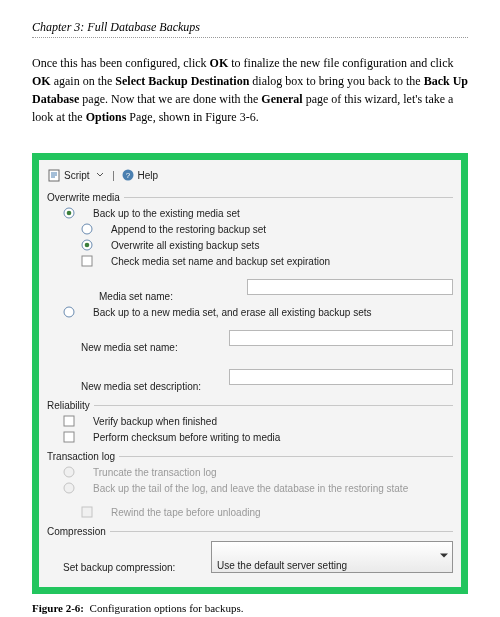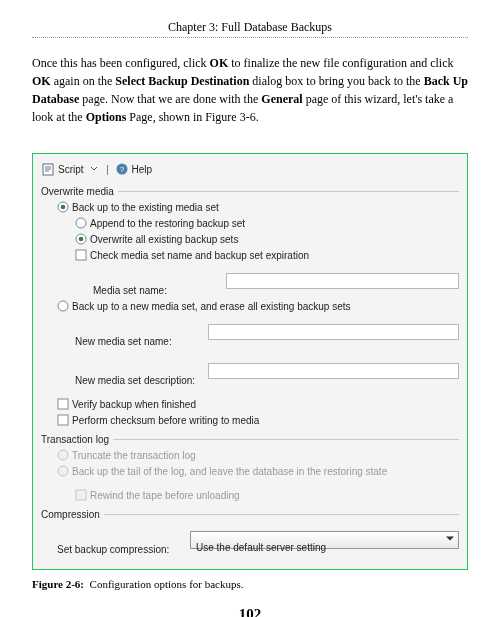--- a/index.html
+++ b/index.html
@@ -5,37 +5,37 @@
   * { box-sizing: border-box; margin: 0; padding: 0; }
   body {
     font-family: Georgia, 'Times New Roman', serif;
     font-size: 12px;
     color: #000;
     background: #fff;
     width: 500px;
     padding: 20px 32px 15px 32px;
   }
   .chapter-title {
-    text-align: center;
     font-size: 12px;
     margin-bottom: 2px;
+    font-style: italic;
   }
   .dotted-rule {
     border: none;
     border-top: 1px dotted #999;
     margin-bottom: 16px;
   }
   .body-text {
     font-size: 12px;
     line-height: 1.5;
     margin-bottom: 27px;
   }
   .body-text b { font-weight: bold; }
   .dialog-panel {
-    border: 1px solid #22c55e;
+    border: 7px solid #22c55e;
     background: #f4f4f4;
     font-family: Tahoma, Arial, sans-serif;
     font-size: 10px;
     color: #222;
     padding: 6px 8px 10px 8px;
     margin-bottom: 8px;
   }
   .toolbar {
     display: flex;
     align-items: center;
@@ -74,21 +74,21 @@
     flex: 1;
     height: 1px;
     background: #c8c8c8;
   }
   .grp-body {
     padding: 2px 0 2px 16px;
   }
   .row {
     display: flex;
     align-items: center;
-    gap: 3px;
+    gap: 18px;
     padding: 2px 0;
   }
   .row.indent1 { padding-left: 18px; }
   .row.indent2 { padding-left: 36px; }
   .row.disabled { color: #9a9a9a; }
   .radio, .checkbox {
     width: 12px;
     height: 12px;
     flex: none;
     display: inline-flex;
@@ -103,21 +103,21 @@
   }
   .text-input {
     flex: 1;
     height: 16px;
     border: 1px solid #b8b8b8;
     background: #fff;
   }
   .combo {
     position: relative;
     flex: 1;
-    height: 18px;
+    height: 32px;
     border: 1px solid #939393;
     background: linear-gradient(#fff,#eaeaea);
     display: flex;
     align-items: center;
     padding: 16px 18px 0 5px;
     font-size: 10px;
   }
   .combo .caret {
     position: absolute;
     right: 4px;
@@ -233,20 +233,24 @@
         <div class="text-input"></div>
       </div>
       <div class="row indent1" style="margin-top:4px;">
         <span class="field-label">New media set description:</span>
         <div class="text-input"></div>
       </div>
     </div>
   </div>
 
   <div class="grp">
+    <div class="grp-header">
+        <span>Reliability</span>
+        <span class="line"></span>
+      </div>
     <div class="grp-body">
       <div class="row">
         <span class="checkbox">
             <svg width="12" height="12">
               <rect x="1" y="1" width="10" height="10" fill="#fff" stroke="#8a8a8a"></rect>
             </svg>
           </span>
         <span>Verify backup when finished</span>
       </div>
       <div class="row">

